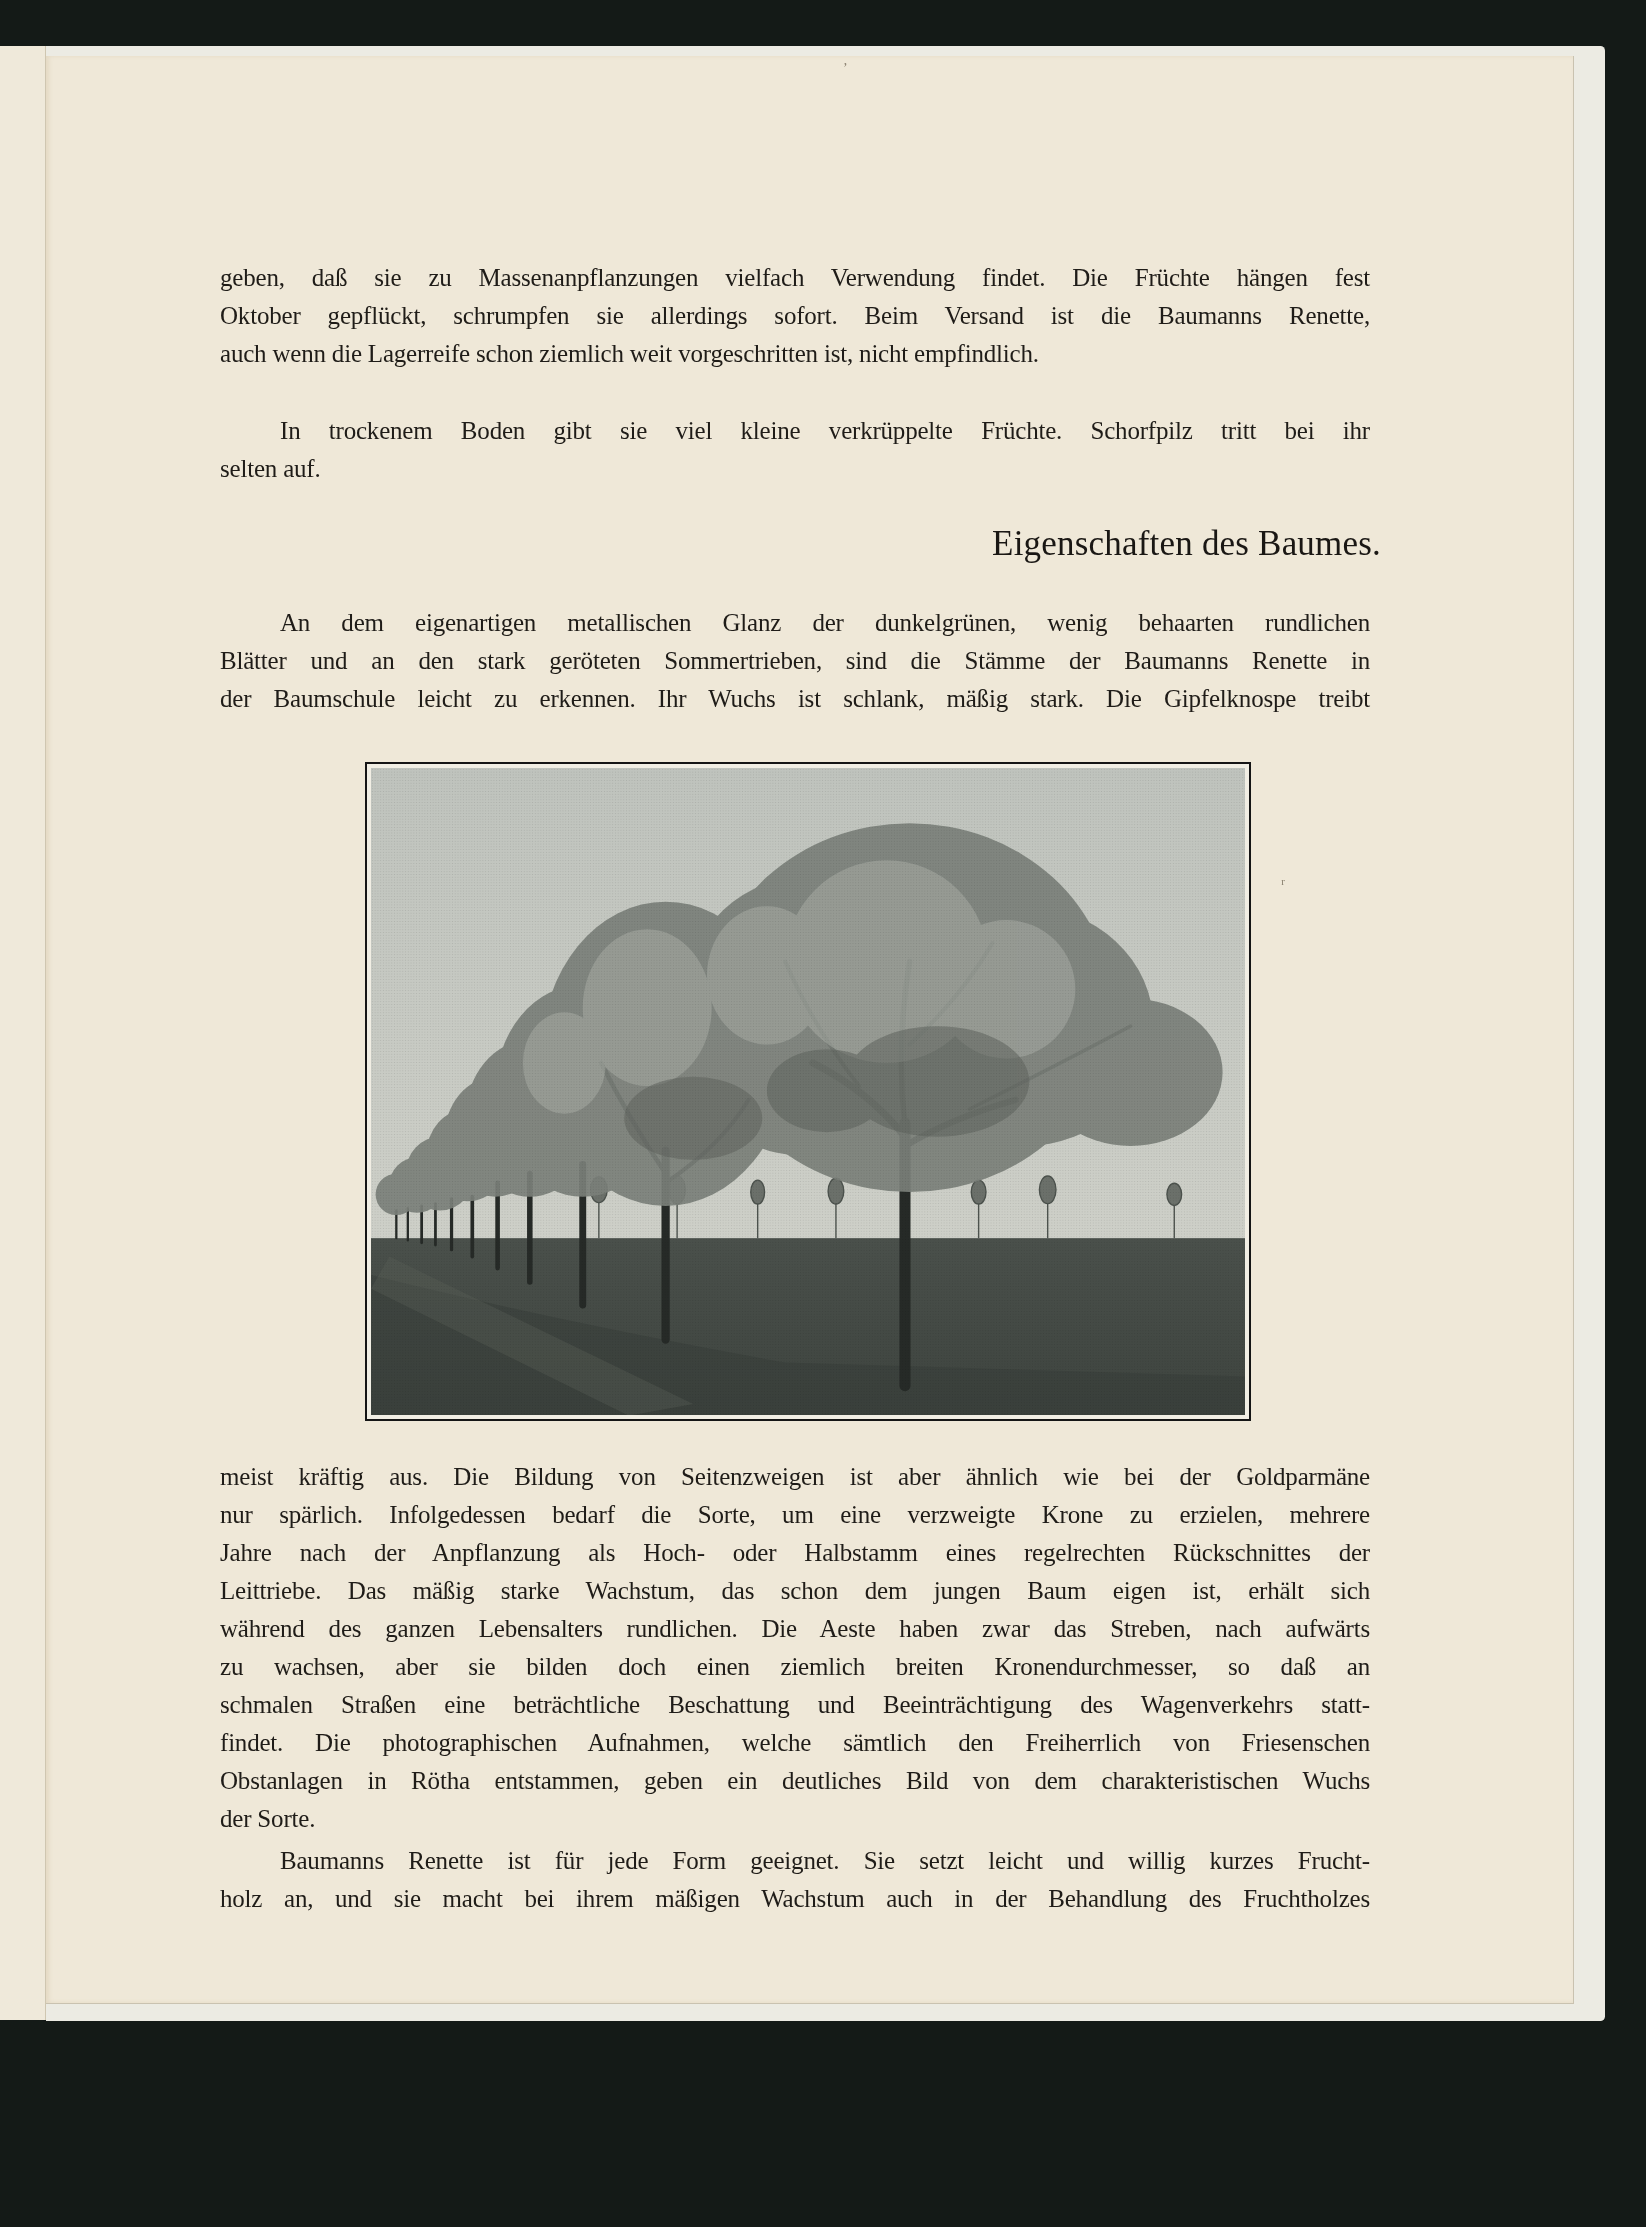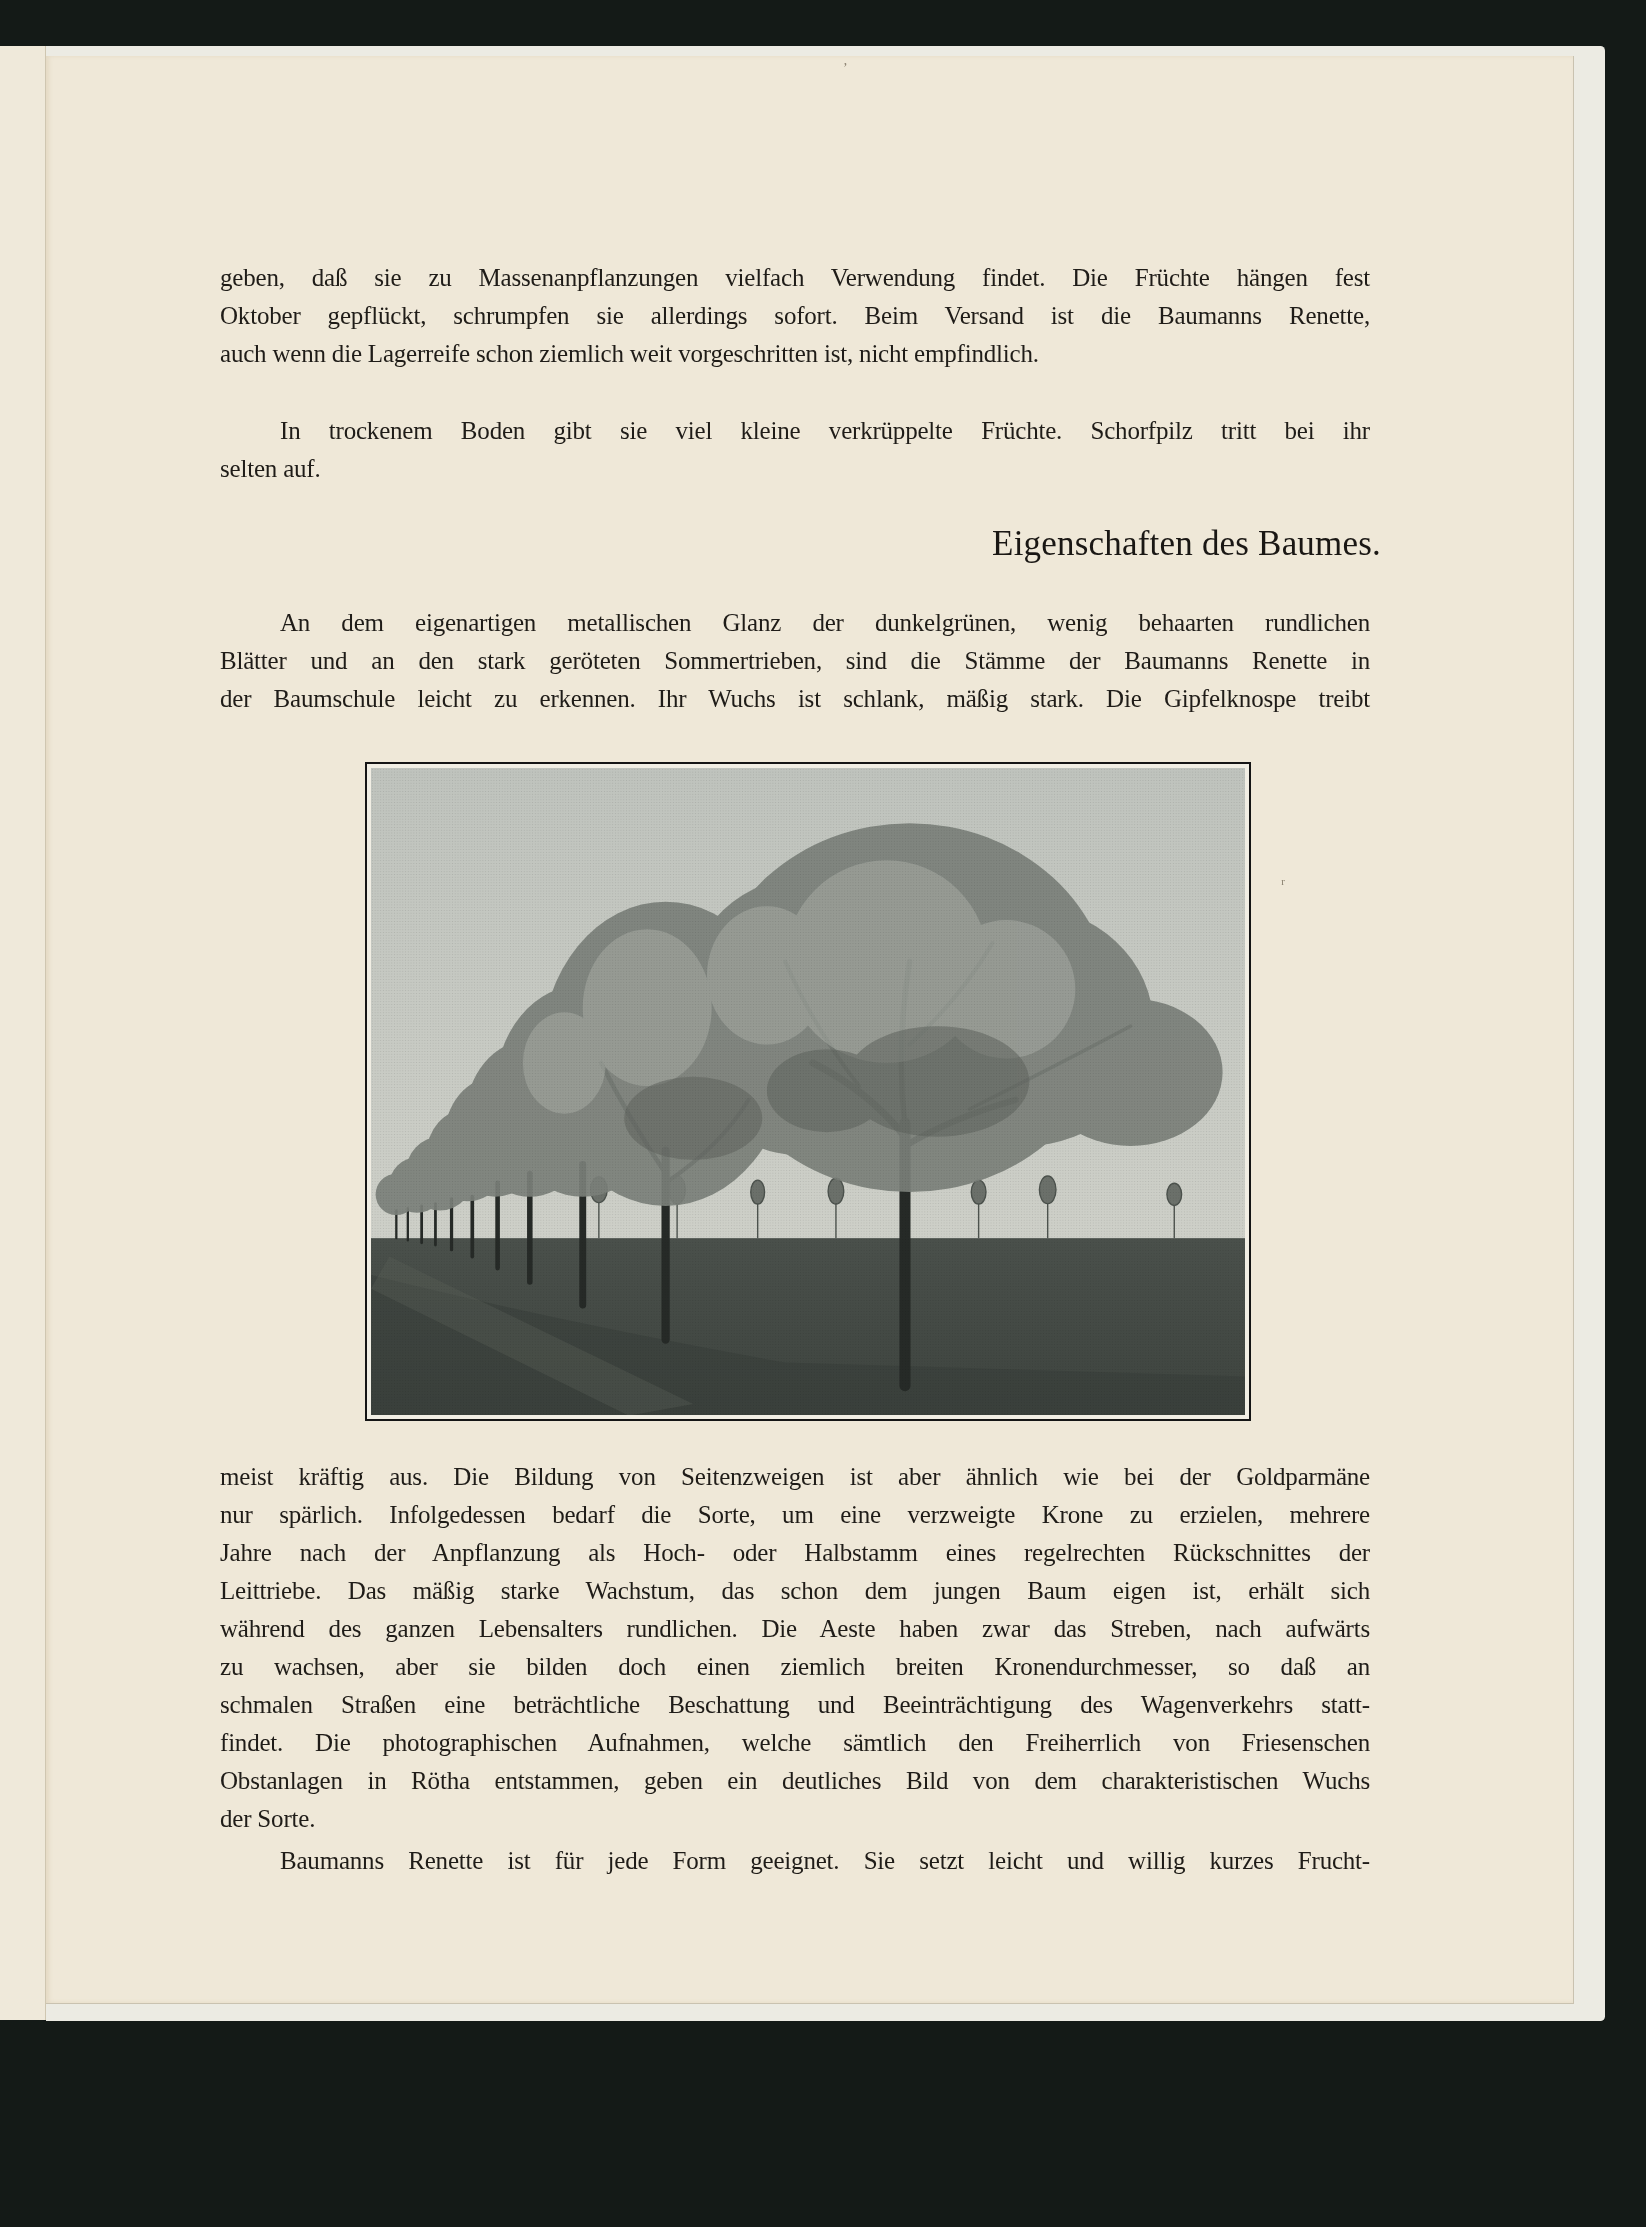--- a/index.html
+++ b/index.html
@@ -185,14 +185,15 @@
   <span class="line">während des ganzen Lebensalters rundlichen.  Die Aeste haben zwar das Streben, nach aufwärts</span>
   <span class="line">zu wachsen, aber sie bilden doch einen ziemlich breiten Kronendurchmesser, so daß an</span>
   <span class="line">schmalen Straßen eine beträchtliche Beschattung und Beeinträchtigung des Wagenverkehrs statt-</span>
   <span class="line">findet.  Die photographischen Aufnahmen, welche sämtlich den Freiherrlich von Friesenschen</span>
   <span class="line">Obstanlagen in Rötha entstammen, geben ein deutliches Bild von dem charakteristischen Wuchs</span>
   <span class="line last">der Sorte.</span>
 </div>
 
 <div class="text-block" style="top:1842px;">
   <span class="line indent">Baumanns Renette ist für jede Form geeignet.  Sie setzt leicht und willig kurzes Frucht-</span>
+  <span class="line">holz an, und sie macht bei ihrem mäßigen Wachstum auch in der Behandlung des Fruchtholzes</span>
 </div>
 
 
 </body></html>

